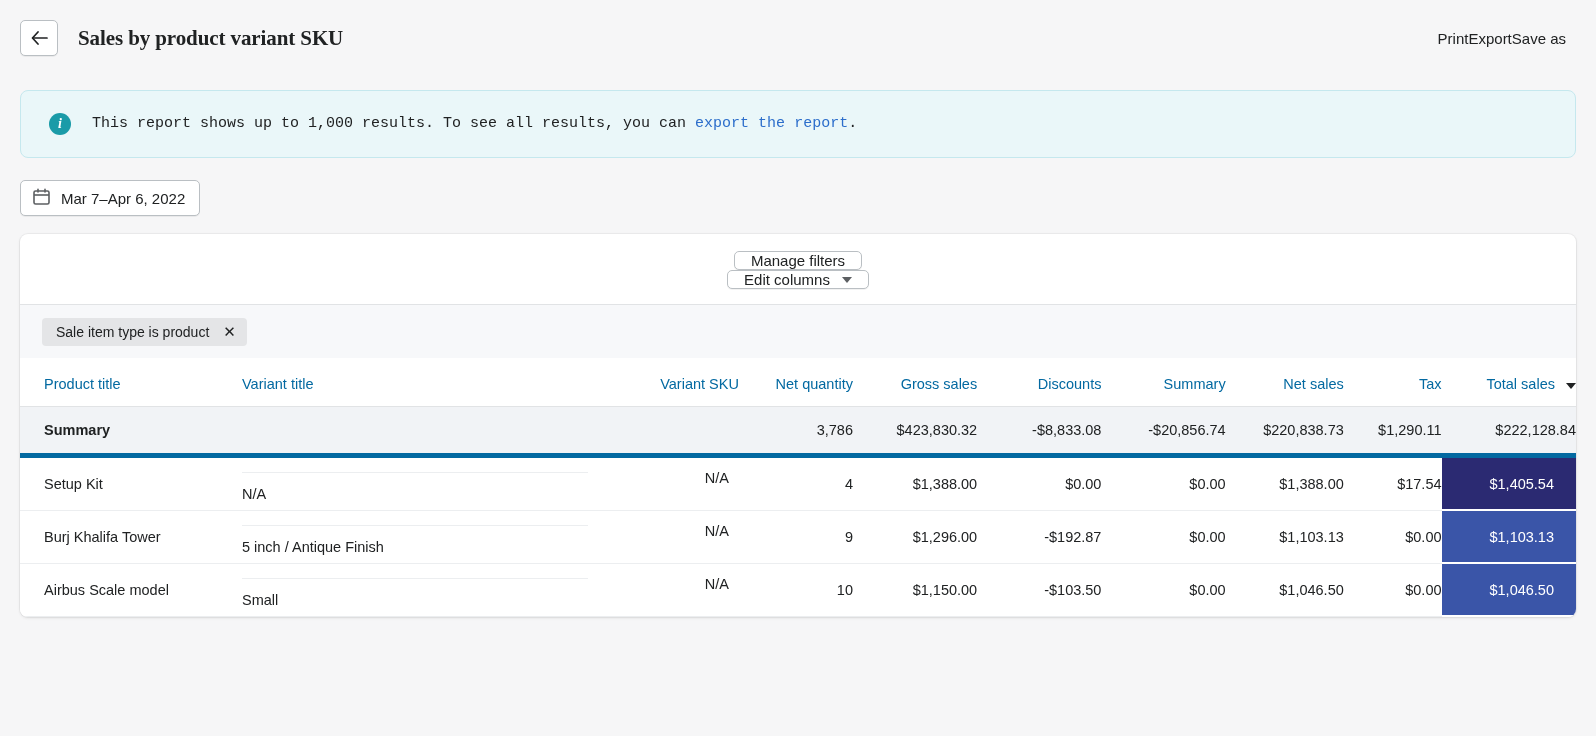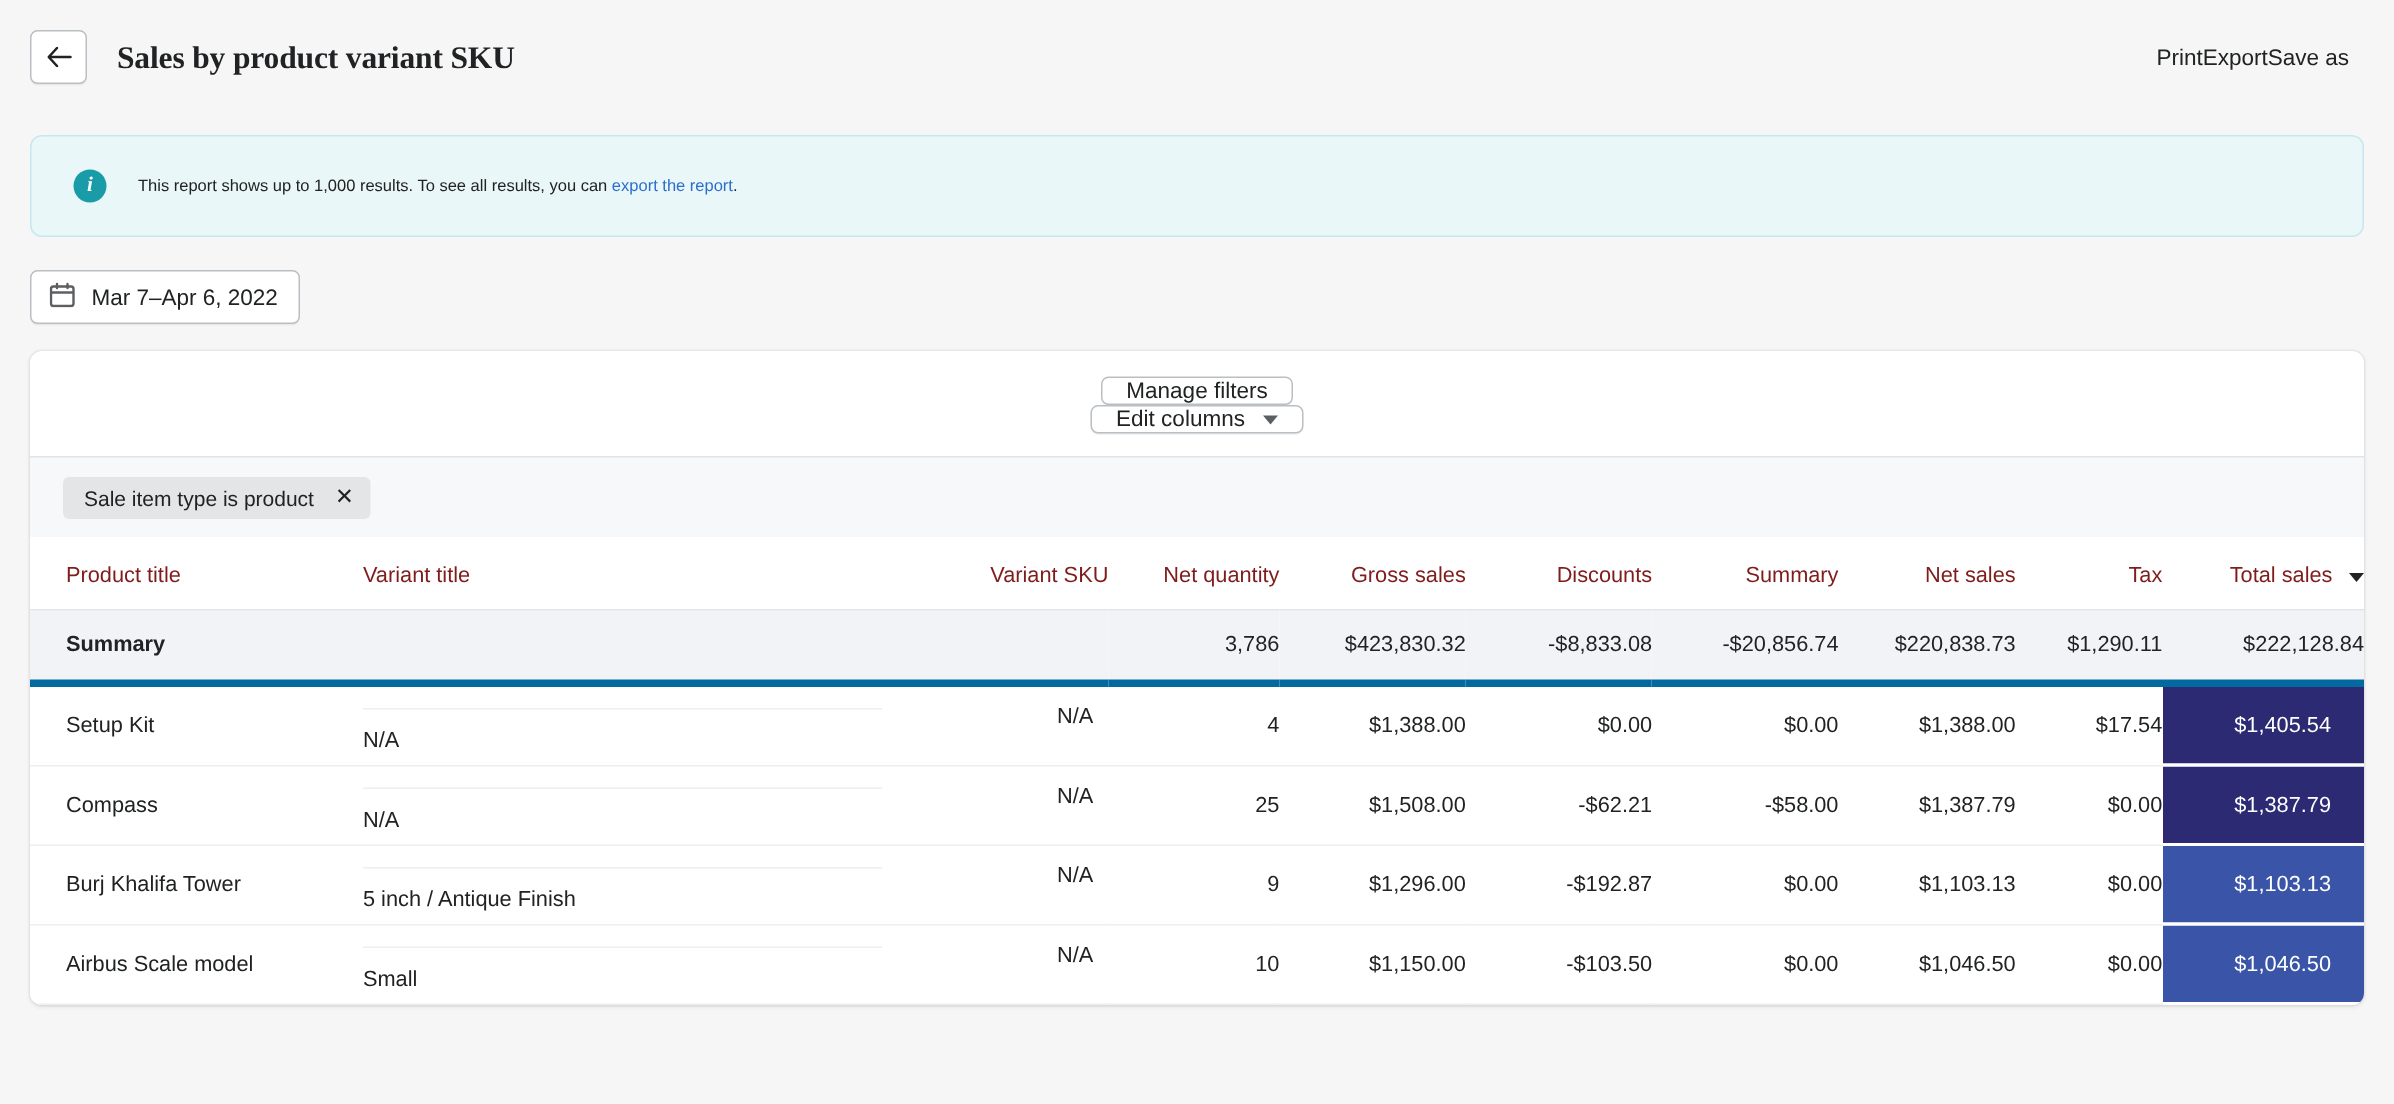--- a/index.html
+++ b/index.html
@@ -73,23 +73,24 @@
     font-size: 14px;
     font-weight: 700;
     font-style: italic;
     font-family: "Liberation Serif", serif;
     display: flex; align-items: center; justify-content: center;
     flex: 0 0 auto;
     margin-left: 10px;
   }
   .banner-text {
     margin-left: 21px;
-    font-size: 11px;
+    font-size: 15px;
     color: #202223;
     line-height: 20px;
+    font-family: Liberation Mono, monospace;
   }
   .banner-link {
     color: #2c6ecb;
     text-decoration: none;
     cursor: pointer;
   }
 
   
   .daterow { padding: 22px 20px 0 20px; text-decoration: underline; }
   .date-btn {
@@ -181,21 +182,21 @@
     border-collapse: collapse;
     table-layout: fixed;
   }
   table.report th, table.report td {
     font-size: 14.5px;
     font-weight: 400;
     color: #202223;
     white-space: nowrap;
   }
   table.report thead th {
-    color: #7f1d1d;
+    color: #0369a1;
     padding: 18px 0 14px 0;
     border-bottom: 1px solid #e1e3e5;
     background: #ffffff;
   }
   .th-sortable { cursor: pointer; }
   .col-l { text-align: left; }
   .col-r { text-align: right; }
 
   
   .w-product  { width: 218px; padding-left: 24px !important; }
@@ -364,38 +365,20 @@
             <td class="col-r w-gross">$1,388.00</td>
             <td class="col-r w-disc">$0.00</td>
             <td class="col-r w-ret">$0.00</td>
             <td class="col-r w-net">$1,388.00</td>
             <td class="col-r w-tax">$17.54</td>
             <td class="heat w-total">
               <div class="heat-inner" style="background: rgb(43, 42, 114);">$1,405.54</div>
             </td>
           </tr>
 
-          <tr class="data-row">
-            <td class="col-l w-product cell-product">Compass</td>
-            <td class="col-l w-variant">
-              <div class="stagger-variant">N/A</div>
-            </td>
-            <td class="w-sku">
-              <div class="stagger-sku">N/A</div>
-            </td>
-            <td class="col-r w-netqty">25</td>
-            <td class="col-r w-gross">$1,508.00</td>
-            <td class="col-r w-disc">-$62.21</td>
-            <td class="col-r w-ret">-$58.00</td>
-            <td class="col-r w-net">$1,387.79</td>
-            <td class="col-r w-tax">$0.00</td>
-            <td class="heat w-total">
-              <div class="heat-inner" style="background: rgb(43, 42, 114);">$1,387.79</div>
-            </td>
-          </tr>
 
           <tr class="data-row">
             <td class="col-l w-product cell-product">Burj Khalifa Tower</td>
             <td class="col-l w-variant">
               <div class="stagger-variant">5 inch / Antique Finish</div>
             </td>
             <td class="w-sku">
               <div class="stagger-sku">N/A</div>
             </td>
             <td class="col-r w-netqty">9</td>

